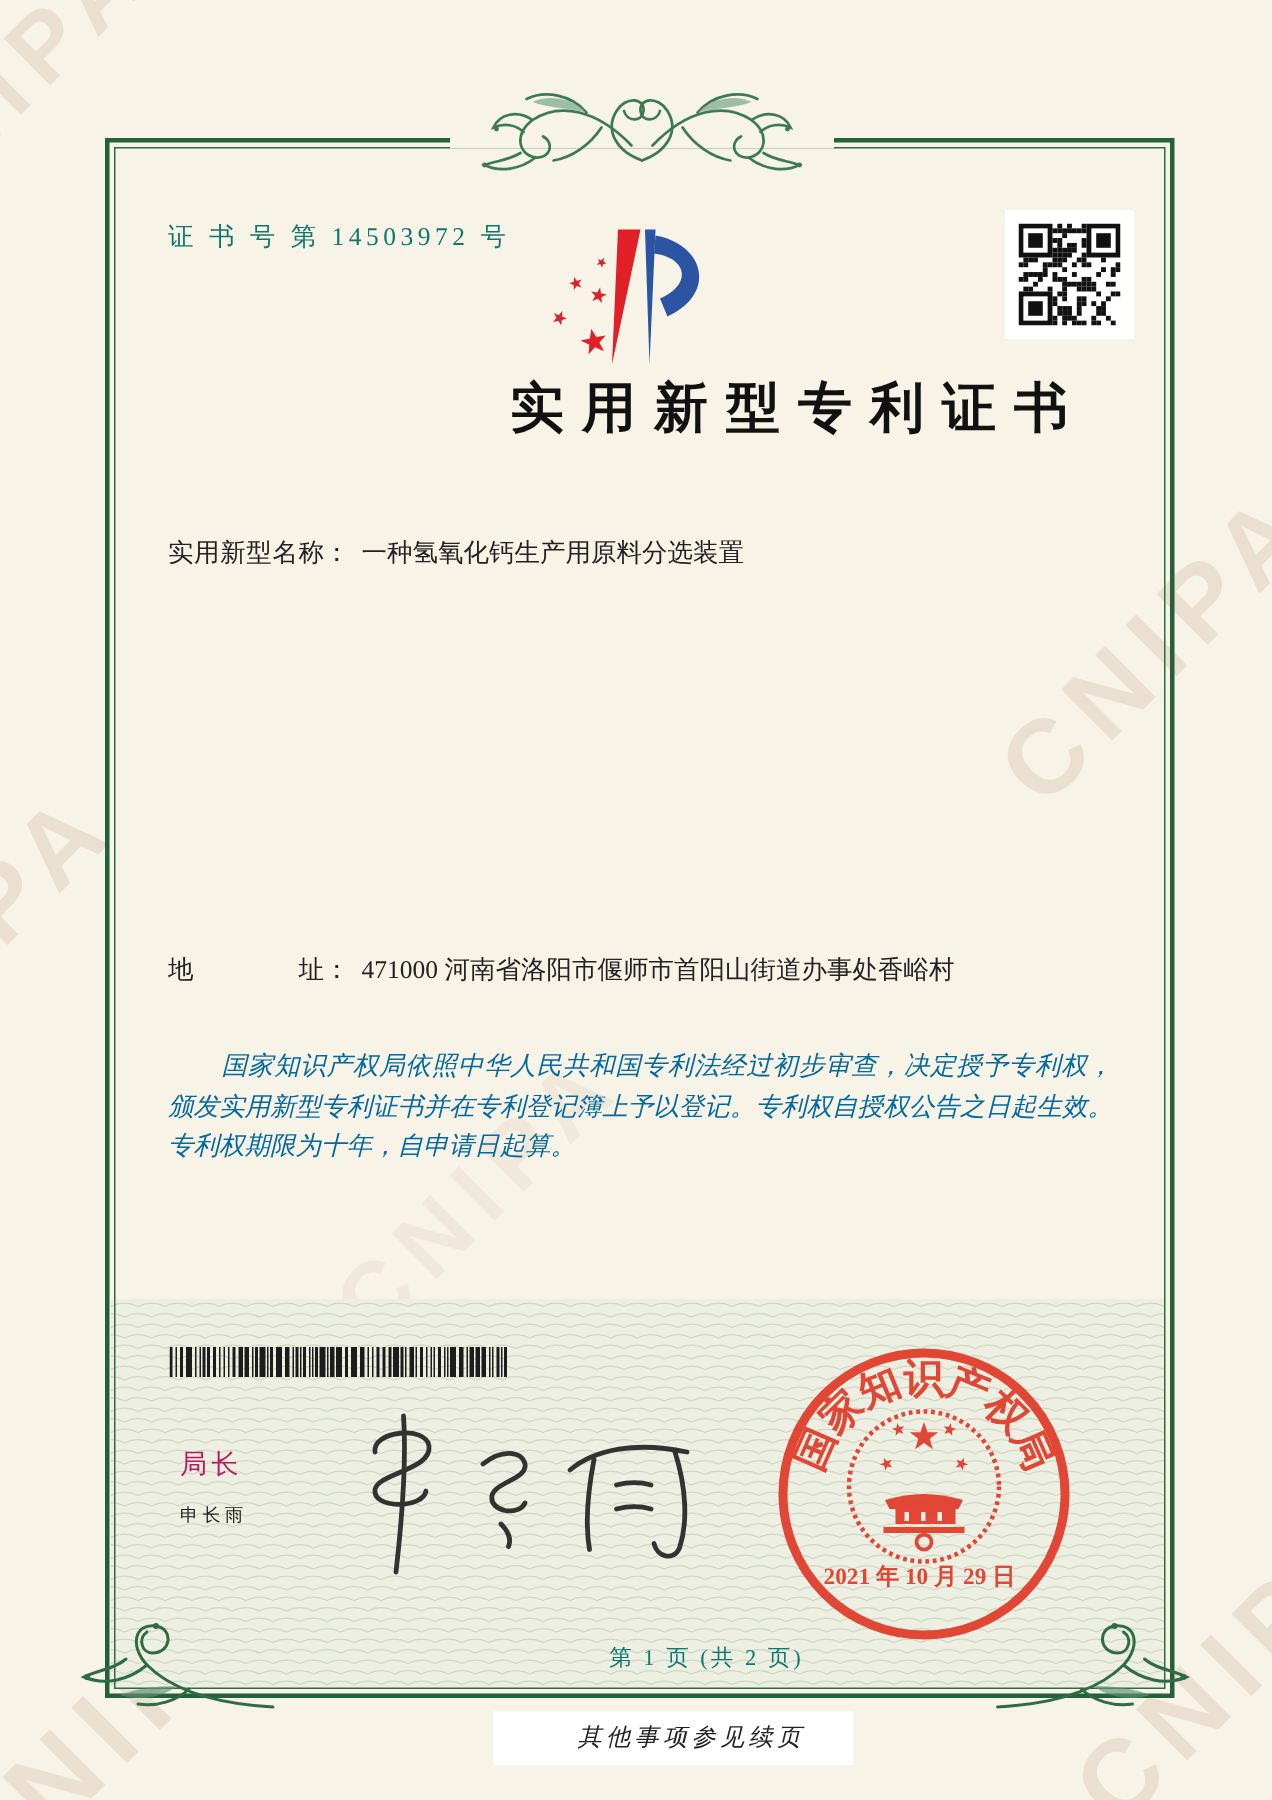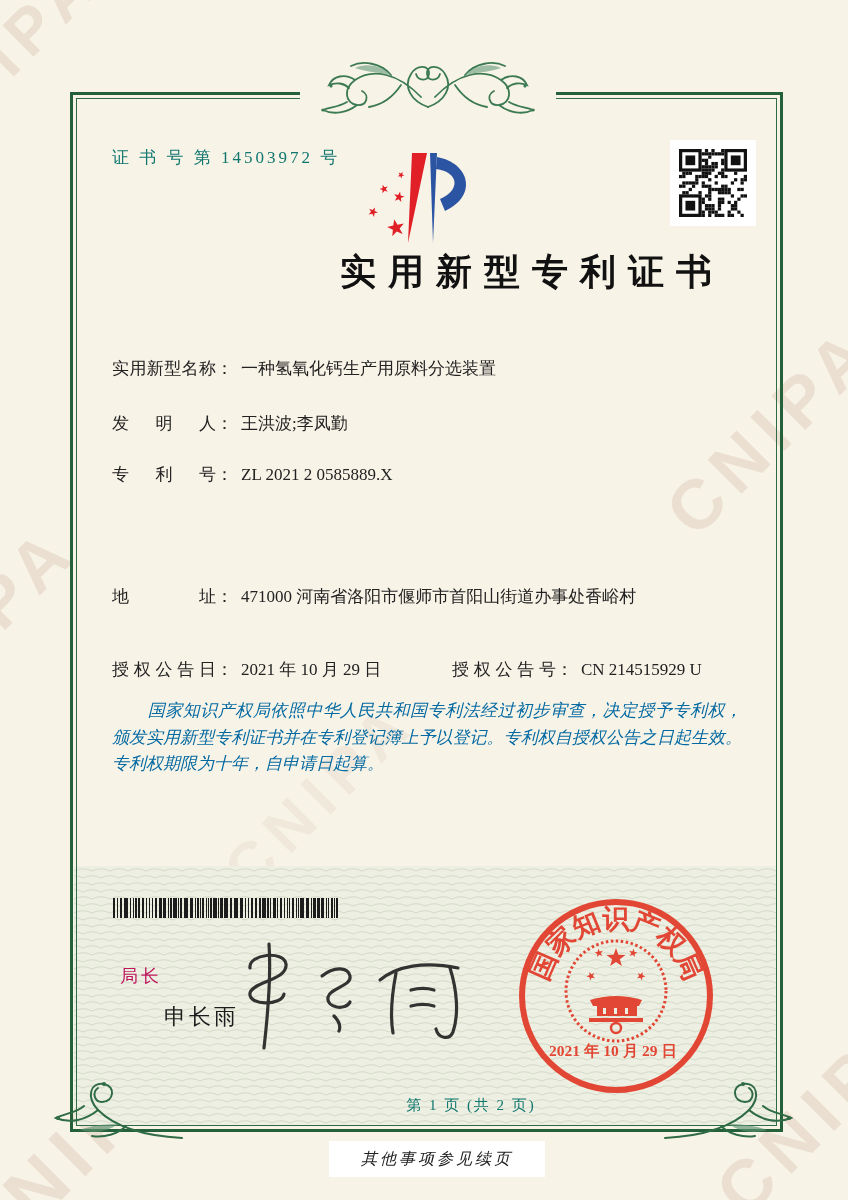--- a/index.html
+++ b/index.html
@@ -27,28 +27,28 @@
   .lbl{display:inline-block;width:104px;text-align:justify;text-align-last:justify;vertical-align:top;}
   .val{margin-left:8px;}
   .grant-right{position:absolute;left:340px;top:0;white-space:nowrap;}
   
   .body-text{left:112px;top:698px;width:630px;font-size:17px;font-style:italic;color:#0369a1;
              line-height:26.5px;text-align:justify;z-index:5;}
   .body-text p{margin:0;text-indent:2.1em;}
   
   #barcode{left:113px;top:898px;z-index:5;}
   .sig-title{left:120px;top:964px;font-size:18px;letter-spacing:3px;color:#be185d;z-index:6;}
-  .sig-name{left:120px;top:1002px;font-size:22px;letter-spacing:3px;color:#1d1d1d;z-index:6;margin-left:44px;}
+  .sig-name{left:120px;top:1002px;font-size:12px;letter-spacing:3px;color:#1d1d1d;z-index:6;}
   #signature{left:222px;top:938px;z-index:6;}
   #seal{left:513px;top:896px;z-index:6;opacity:.93;}
   .page-no{left:70px;width:802px;top:1096px;text-align:center;font-size:15px;color:#0f766e;
            letter-spacing:2px;z-index:5;}
   .note-box{left:329px;top:1141px;width:216px;height:36px;background:#ffffff;z-index:5;
             text-align:center;line-height:36px;font-size:16px;font-style:italic;
-            letter-spacing:3px;color:#222;}
+            letter-spacing:3px;color:#222;padding-left:24px;}
 </style>
 </head>
 <body>
 
 <div class="page">
 
   <div class="wm" style="left:-120px;top:20px;font-size:64px;">CNIPA</div>
   <div class="wm" style="left:640px;top:390px;font-size:70px;">CNIPA</div>
   <div class="wm" style="left:-160px;top:590px;font-size:70px;">CNIPA</div>
   <div class="wm" style="left:200px;top:760px;font-size:62px;opacity:.55;">CNIPA</div>
@@ -297,36 +297,24 @@
         <rect x="3.238095238095238" y="48.57142857142857" width="16.19047619047619" height="16.19047619047619" fill="#fff"></rect>
         <rect x="6.476190476190476" y="51.80952380952381" width="9.714285714285715" height="9.714285714285715" fill="#111"></rect>
       </svg>
   </div>
 
   <div class="abs title">实用新型专利证书</div>
 
   <div class="abs row" style="top:357px;">
     <span class="lbl">实用新型名称</span><span>：</span><span class="val">一种氢氧化钙生产用原料分选装置</span>
   </div>
-  <div class="abs row" style="top:412px;">
-    <span class="lbl">发明人</span><span>：</span><span class="val">王洪波;李凤勤</span>
-  </div>
-  <div class="abs row" style="top:463px;">
-    <span class="lbl">专利号</span><span>：</span><span class="val">ZL 2021 2 0585889.X</span>
-  </div>
-  <div class="abs row" style="top:585px;">
+  <div class="abs row" style="top:635px;">
     <span class="lbl">地址</span><span>：</span><span class="val">471000 河南省洛阳市偃师市首阳山街道办事处香峪村</span>
   </div>
 
-  <div class="abs row" style="top:658px;width:640px;">
-    <span class="lbl">授权公告日</span><span>：</span><span class="val">2021 年 10 月 29 日</span>
-    <span class="grant-right">
-      <span class="lbl">授权公告号</span><span>：</span><span class="val">CN 214515929 U</span>
-    </span>
-  </div>
 
   <div class="abs body-text">
     <p>国家知识产权局依照中华人民共和国专利法经过初步审查，决定授予专利权，颁发实用新型专利证书并在专利登记簿上予以登记。专利权自授权公告之日起生效。专利权期限为十年，自申请日起算。</p>
   </div>
 
   <svg id="barcode" class="abs" width="230" height="20">
       <rect x="0" y="0" width="2" height="20" fill="#1c1c1c"></rect>
       <rect x="4" y="0" width="1" height="20" fill="#1c1c1c"></rect>
       <rect x="7" y="0" width="2" height="20" fill="#1c1c1c"></rect>
       <rect x="11" y="0" width="4" height="20" fill="#1c1c1c"></rect>

